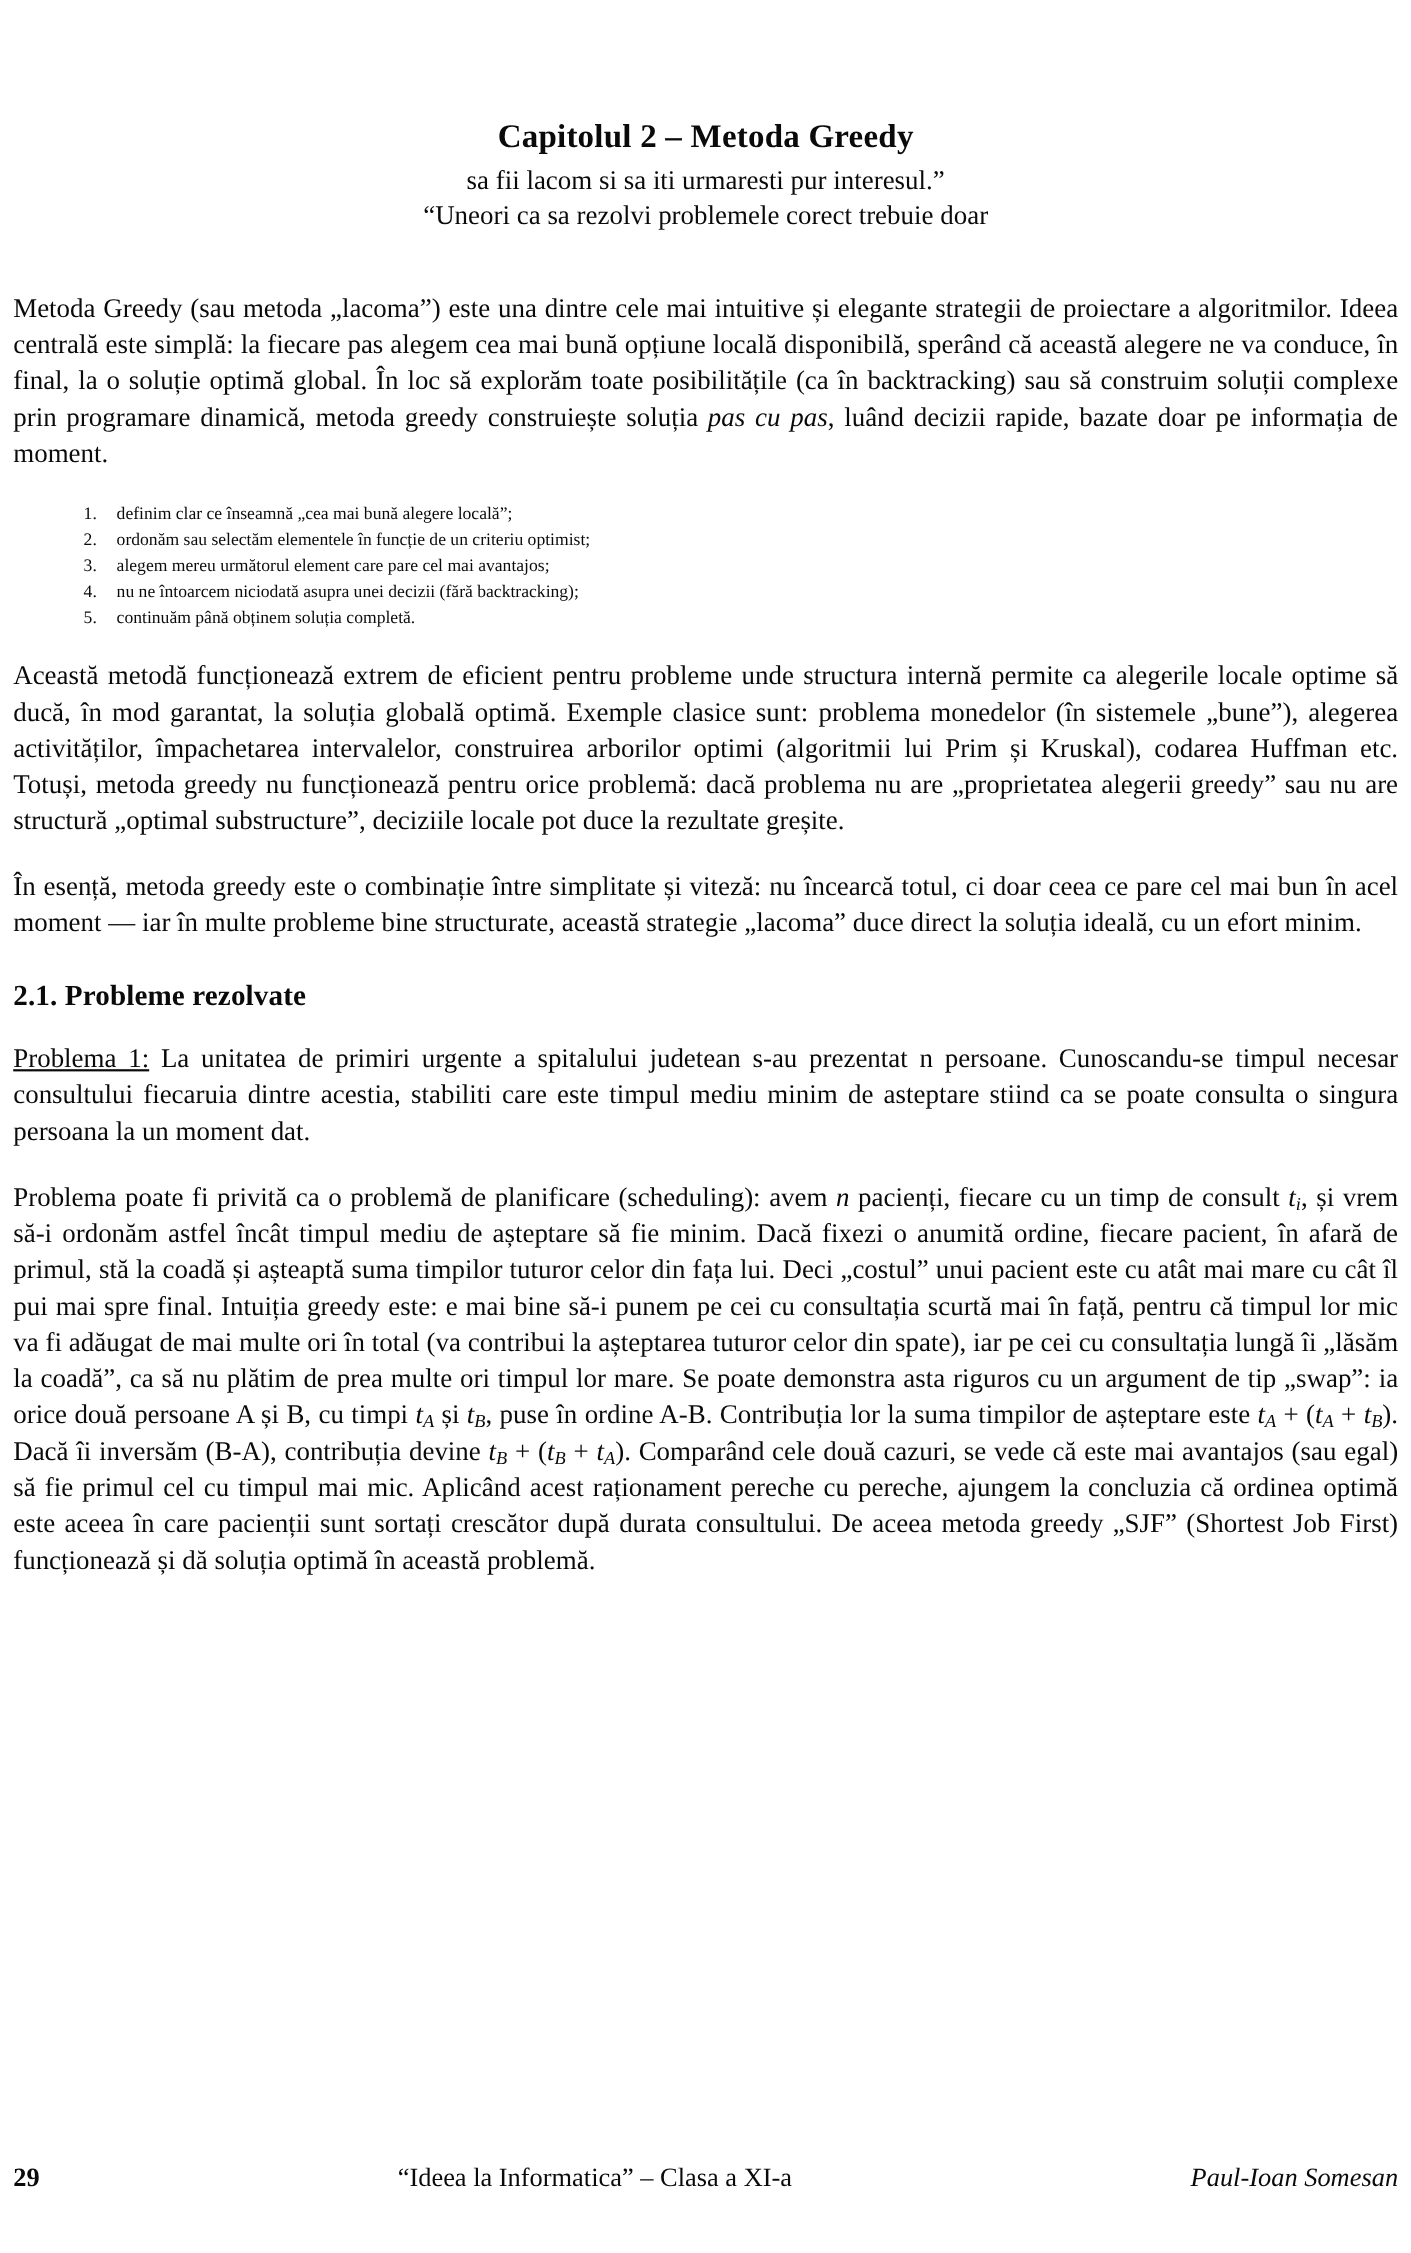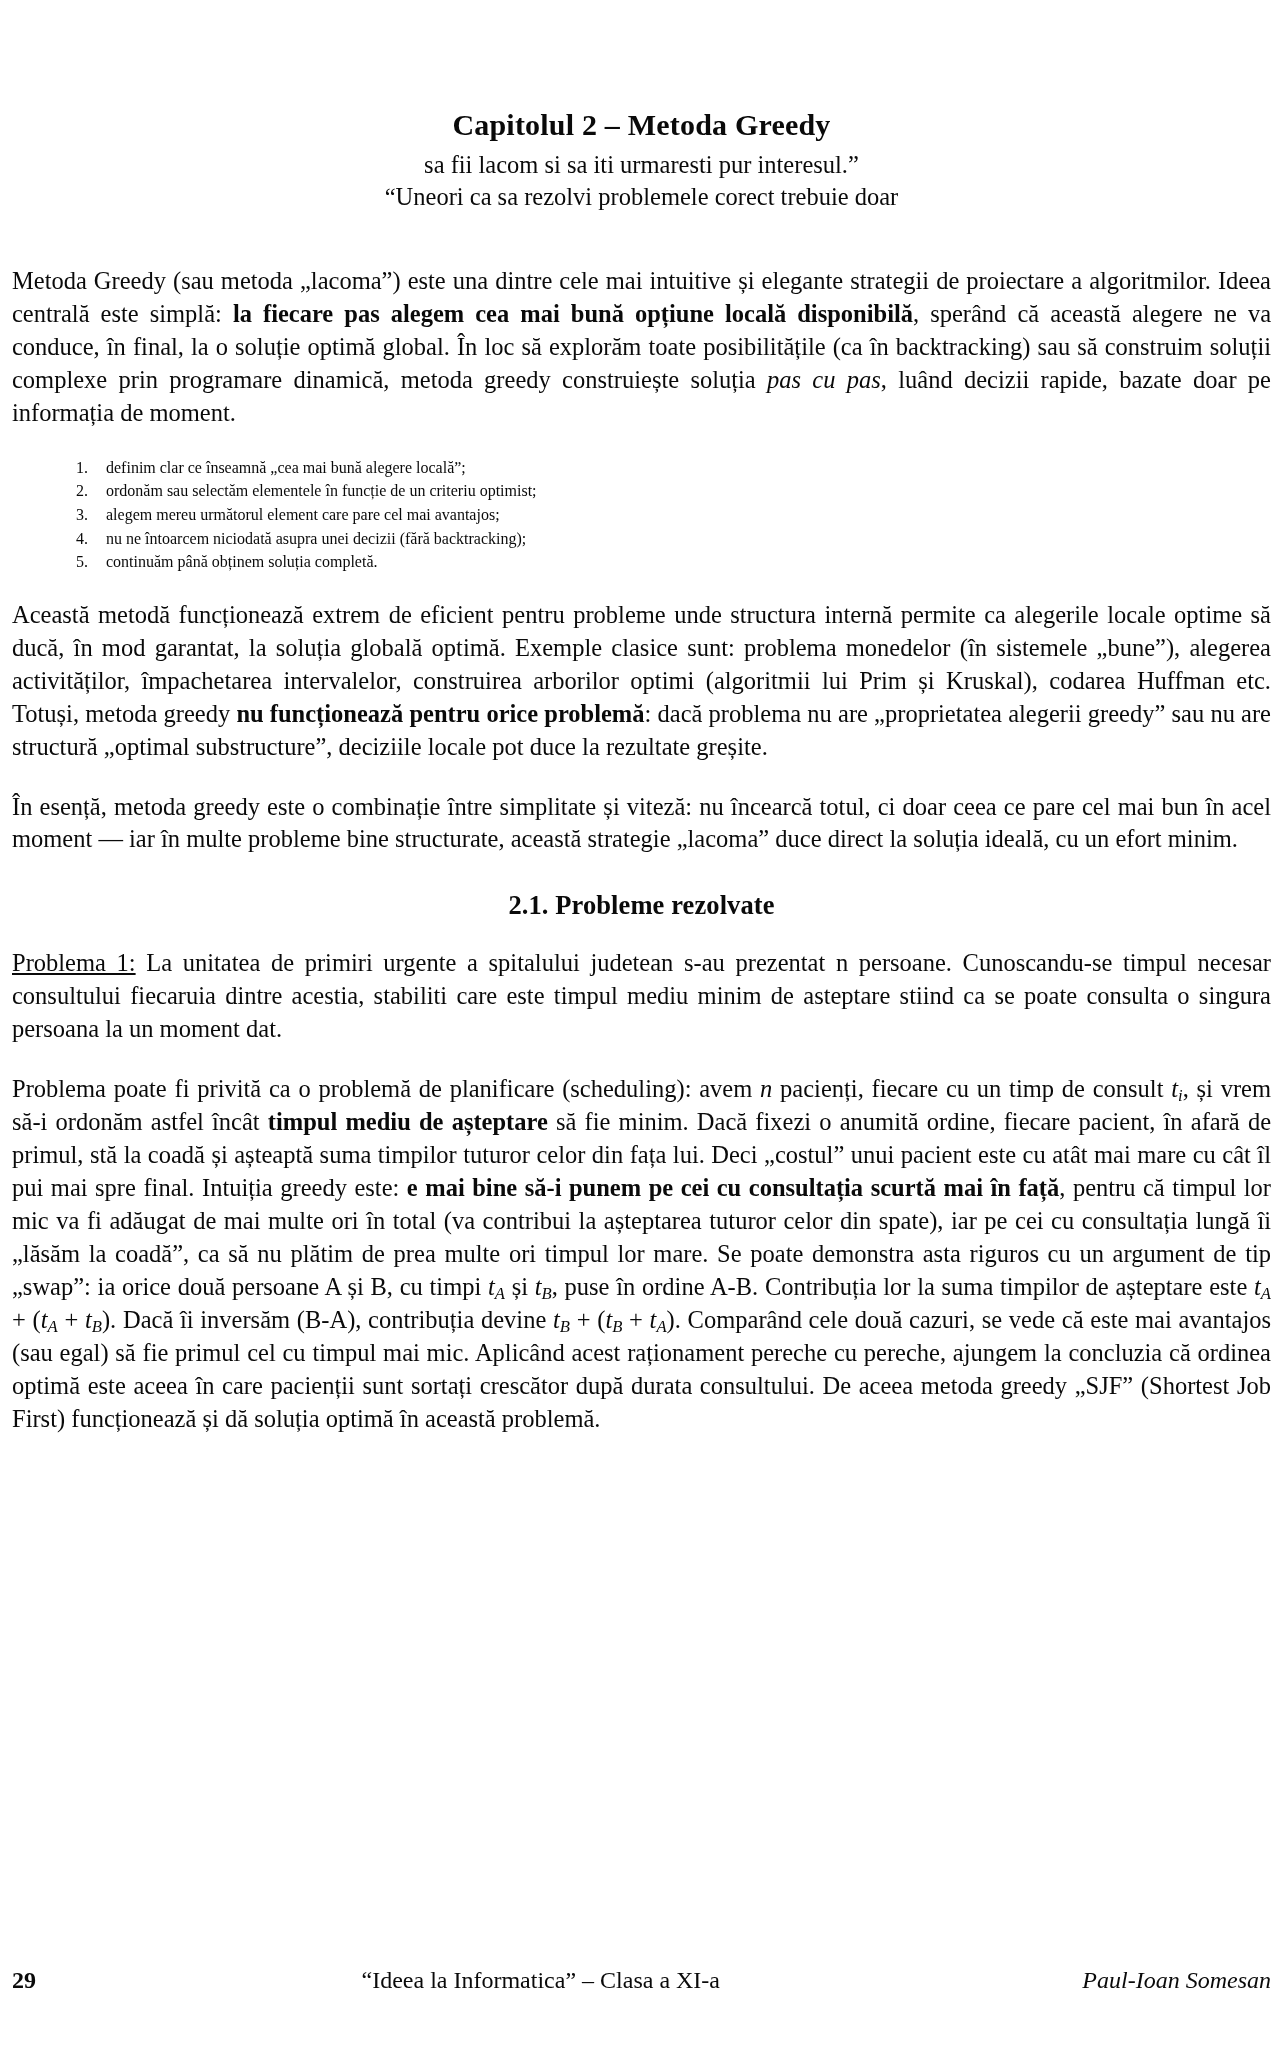--- a/index.html
+++ b/index.html
@@ -44,40 +44,40 @@
   p.para {
     font-size: 24.5px;
     line-height: 1.345;
     text-align: justify;
     margin: 0 0 27px 0;
     -webkit-hyphens: none;
     hyphens: none;
   }
   p.para.tight { margin-bottom: 0; }
 
-  b { font-weight: bold; }
+  b { font-weight: normal; }
   i { font-style: italic; }
 
   ol.steps {
     font-size: 16px;
     line-height: 1.35;
     margin: 0 0 26px 0;
     padding-left: 80px;
     text-align: left;
   }
   ol.steps li {
     margin: 0 0 2px 0;
     padding-left: 14px;
   }
 
   h2.section {
     font-size: 26.5px;
     font-weight: bold;
     margin: 34px 0 26px 0;
-    text-align: center;
+    text-align: left;
     letter-spacing: 0.1px;
   }
 
   .prob-label {
     font-weight: normal;
     text-decoration: underline;
   }
 
   
   .mi {

